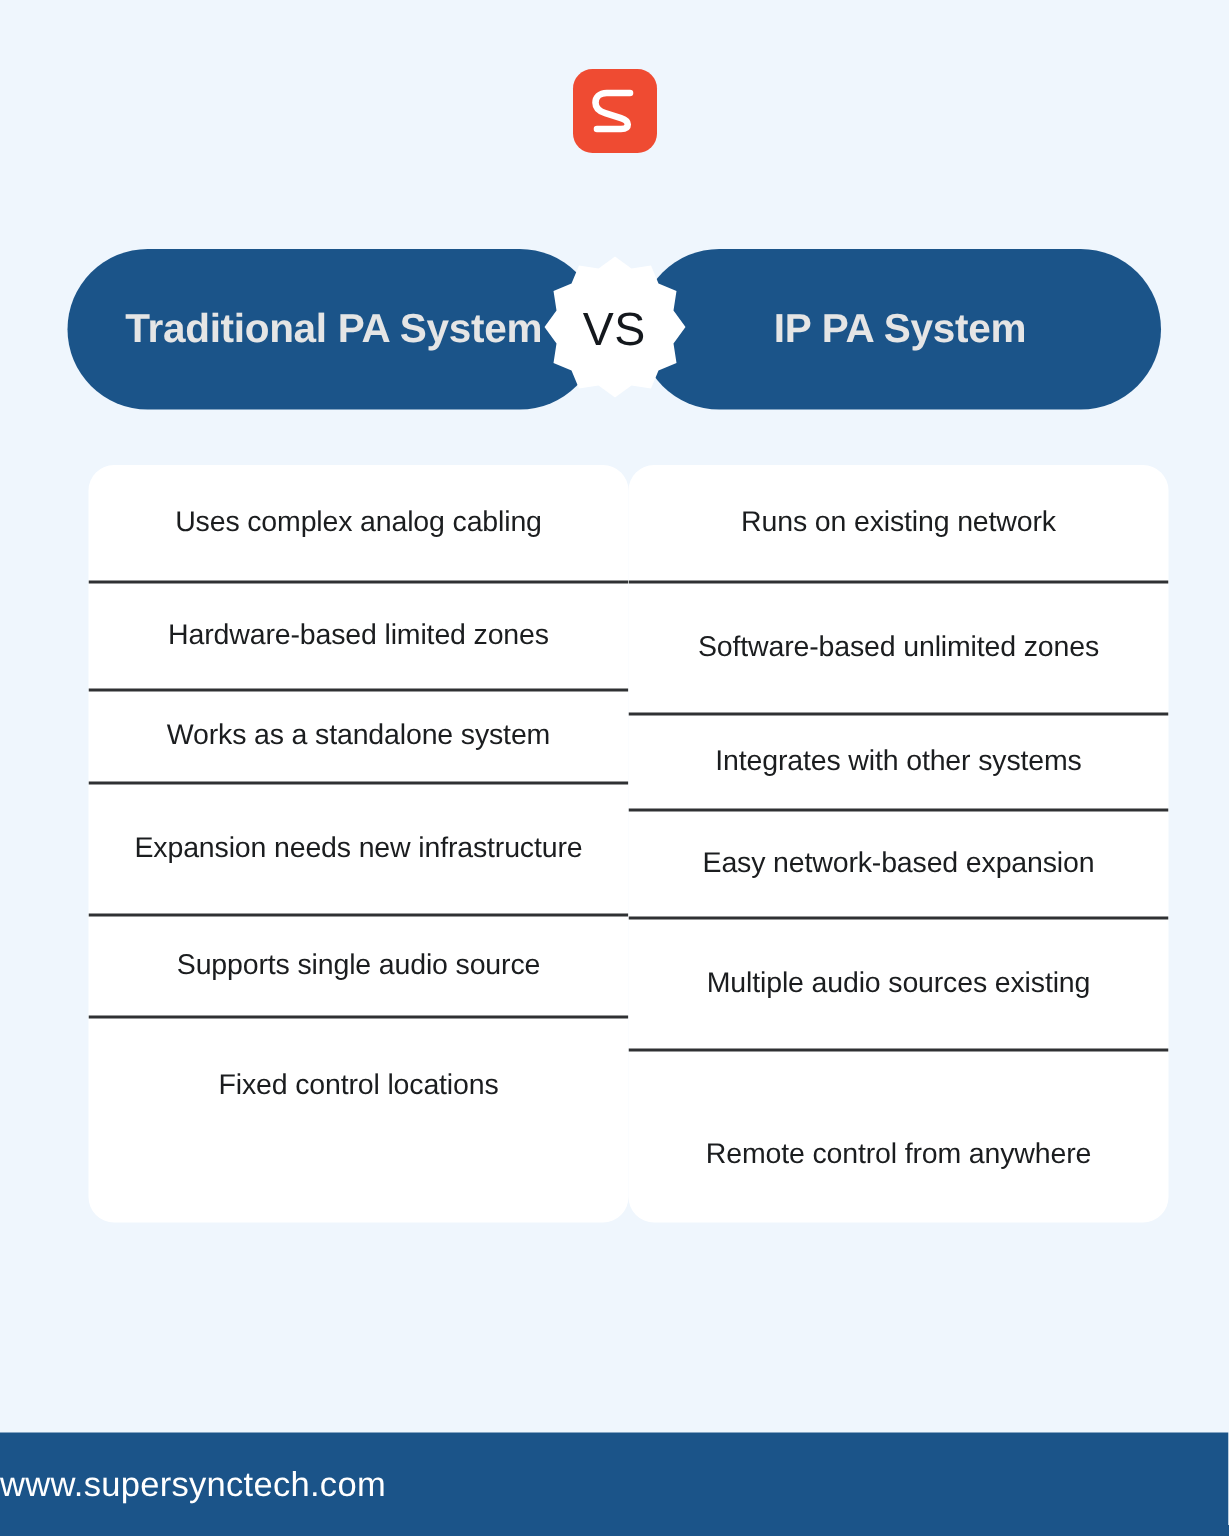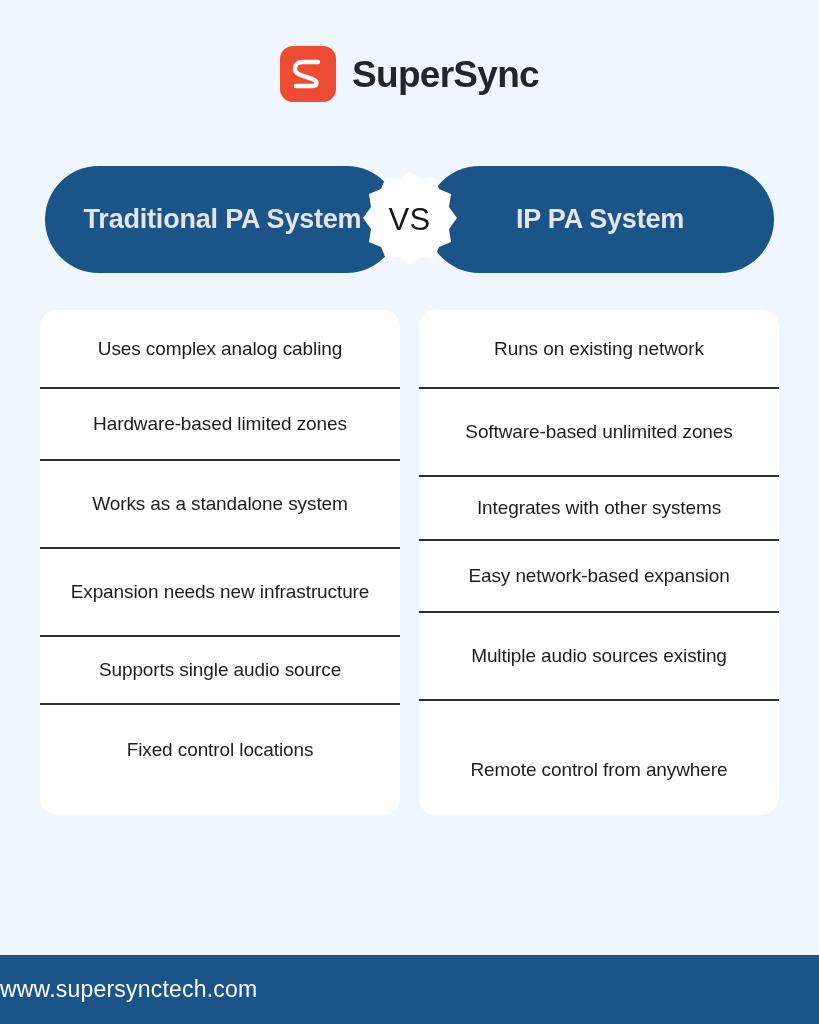--- a/index.html
+++ b/index.html
@@ -100,21 +100,21 @@
     letter-spacing: 0.3px;
   }
 
   
   .columns {
     position: absolute;
     top: 310px;
     left: 40px;
     right: 40px;
     display: flex;
-    justify-content: space-between;
+    justify-content: flex-end;
   }
   .column {
     width: 360px;
     background: #ffffff;
     border-radius: 17px;
     overflow: hidden;
   }
   .cell {
     display: flex;
     align-items: center;
@@ -151,21 +151,20 @@
 </style>
 </head>
 <body>
 
 <div class="brand">
   <div class="logo-mark">
     <svg viewBox="0 0 56 56" width="56" height="56" aria-hidden="true">
       <path d="M38 16 H22.5 C17.5 16 15 19 15 22.5 C15 26 17.5 28.2 21.5 29.4 L32 32.8 C35 33.8 36.5 35.2 36.5 37 C36.5 39 35 40 32 40 H16" fill="none" stroke="#ffffff" stroke-width="4.4" stroke-linecap="round" stroke-linejoin="round"></path>
     </svg>
   </div>
-  <div class="brand-name">SuperSync</div>
 </div>
 
 <div class="header-row">
 
   <div class="pill pill-left">
     <div class="pill-label">Traditional PA System</div>
   </div>
 
   <div class="pill pill-right">
     <div class="pill-label">IP PA System</div>
@@ -185,21 +184,21 @@
 
 <div class="columns">
 
   <div class="column" id="col-left">
       <div class="cell" style="height: 79px;">
         <span class="cell-text">Uses complex analog cabling</span>
       </div>
       <div class="cell" style="height: 72px;">
         <span class="cell-text">Hardware-based limited zones</span>
       </div>
-      <div class="cell" style="height: 88px;">
+      <div class="cell" style="height: 62px;">
         <span class="cell-text">Works as a standalone system</span>
       </div>
       <div class="cell" style="height: 88px;">
         <span class="cell-text">Expansion needs new infrastructure</span>
       </div>
       <div class="cell" style="height: 68px; padding-left: 20px;">
         <span class="cell-text">Supports single audio source</span>
       </div>
       <div class="cell" style="height: 90px;">
         <span class="cell-text">Fixed control locations</span>

